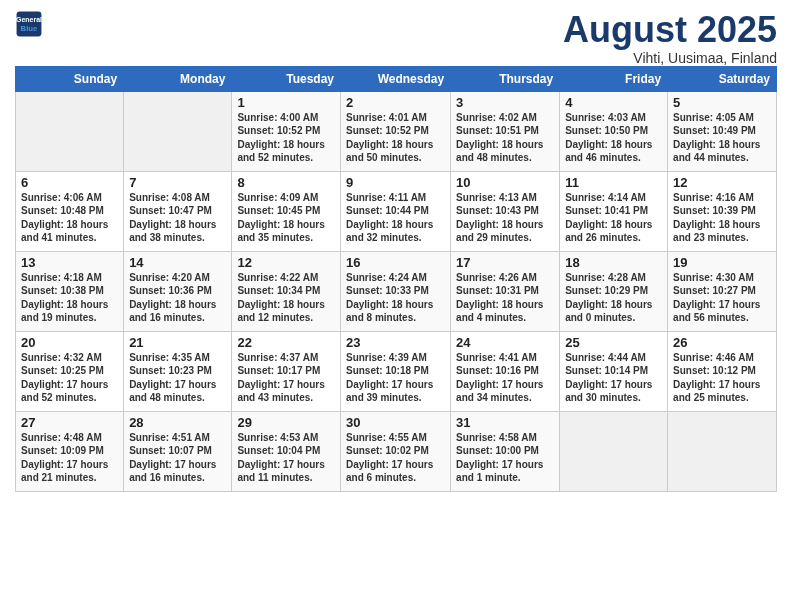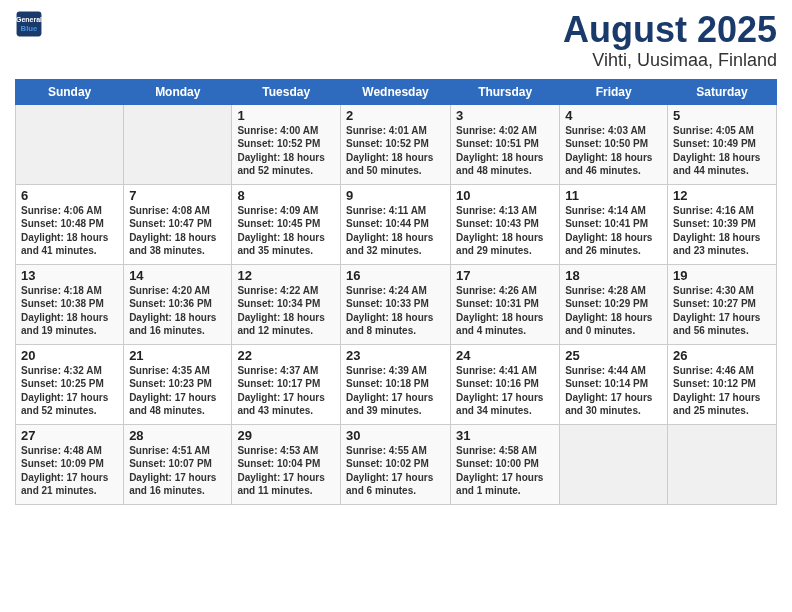--- a/index.html
+++ b/index.html
@@ -13,53 +13,52 @@
     .page {
       width: 792px;
       min-height: 612px;
       padding: 10px 15px 10px 15px;
       background: #fff;
     }
     .header {
       display: flex;
       justify-content: space-between;
       align-items: flex-start;
-      margin-bottom: 8px;
     }
     .logo {
       display: flex;
       align-items: center;
     }
     .logo-icon {
       width: 28px;
       height: 28px;
       margin-right: 2px;
     }
     .title-block {
       text-align: right;
     }
     .month-title {
       font-size: 36px;
       font-weight: bold;
       color: #1a3a6b;
       line-height: 1.1;
     }
     .location {
-      font-size: 18px;
+      font-size: 14px;
       color: #333;
     }
     table {
       width: 100%;
       border-collapse: collapse;
       font-size: 11px;
     }
     thead tr th {
       background-color: #2e6bbf;
       color: #fff;
-      text-align: center;
+      text-align: right;
       padding: 5px 6px;
       font-size: 12px;
       font-weight: bold;
       border: 1px solid #2e6bbf;
     }
     tbody tr td {
       border: 1px solid #ccc;
       padding: 3px 5px;
       vertical-align: top;
       width: 113px;

